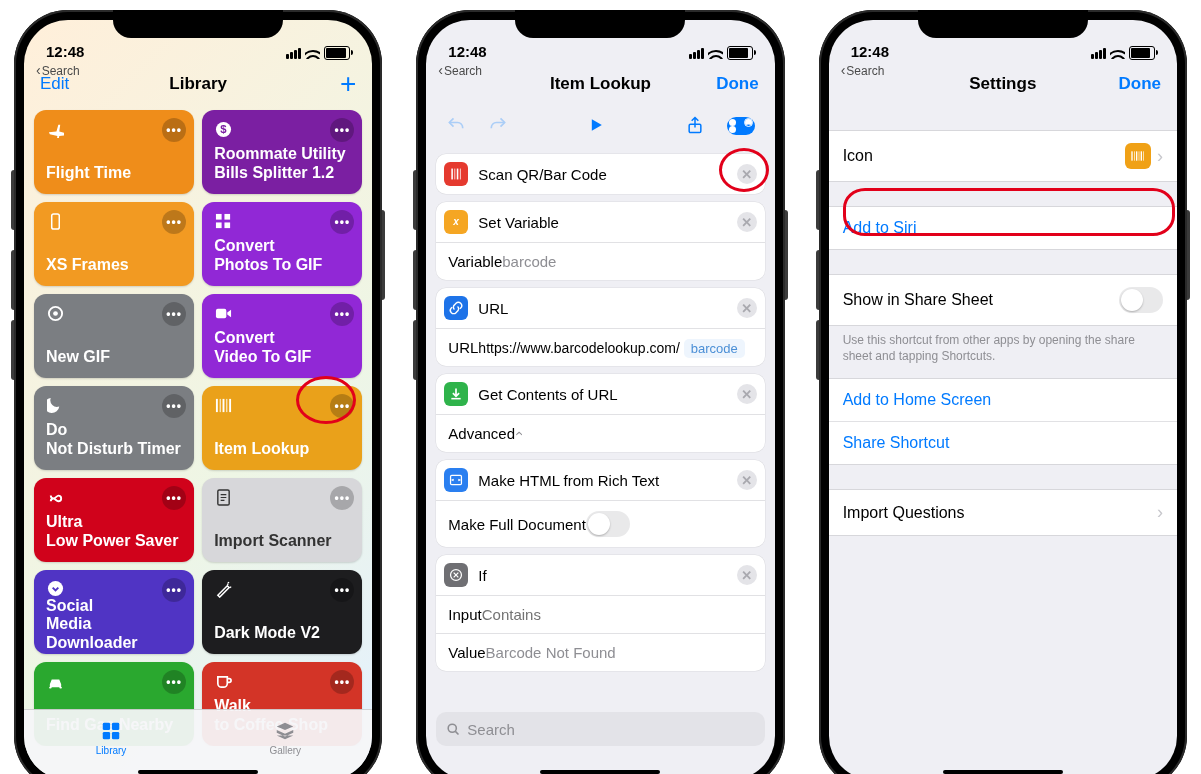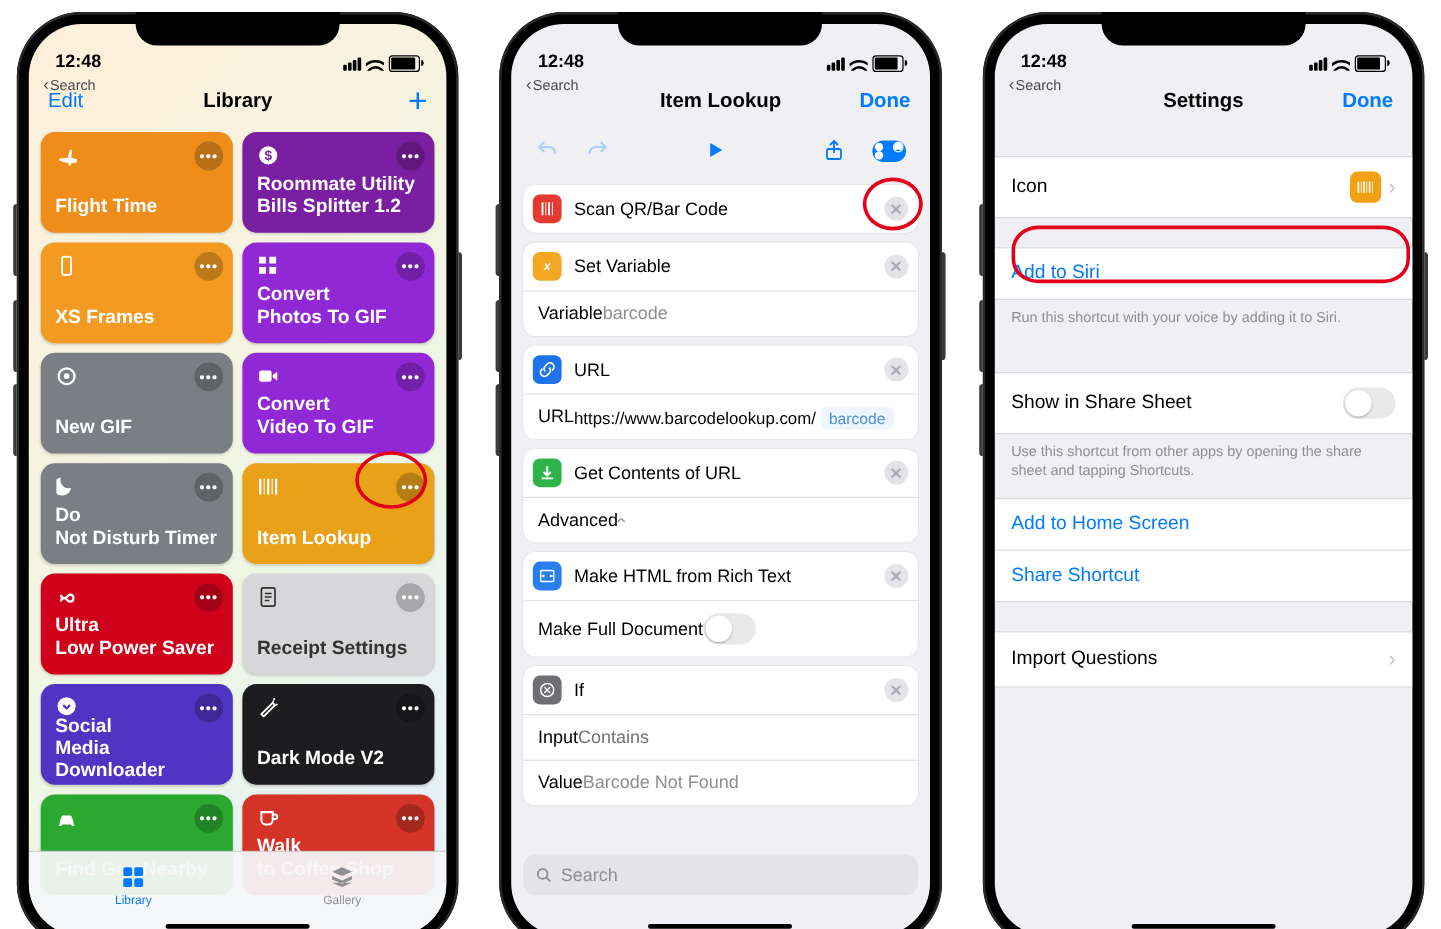--- a/index.html
+++ b/index.html
@@ -223,21 +223,21 @@
 Low Power Saver</span>
             <span class="more">•••</span>
           </div>
           <div class="tile" style="background: rgb(215, 215, 218); color: rgb(51, 51, 51);">
             <span class="ico">
               <svg viewBox="0 0 18 18">
                 <rect x="3" y="1" width="12" height="16" rx="1.5" fill="none" stroke="currentColor" stroke-width="1.5"></rect>
                 <path d="M6 6h6M6 9h6M6 12h4" stroke="currentColor" stroke-width="1.3"></path>
               </svg>
             </span>
-            <span class="lbl">Receipt Settings</span>
+            <span class="lbl">Import Scanner</span>
             <span class="more">•••</span>
           </div>
           <div class="tile" style="background: rgb(80, 52, 196);">
             <span class="ico">
               <svg viewBox="0 0 18 18">
                 <circle cx="9" cy="9" r="8"></circle>
                 <path d="M6 8l3 3 3-3" fill="none" stroke="#5034c4" stroke-width="2"></path>
               </svg>
             </span>
             <span class="lbl">Social
@@ -499,21 +499,20 @@
         </span>
       </div>
     </div>
 
     <div class="gap"></div>
     <div class="sgroup">
       <div class="srow link">
             <span>Add to Siri</span>
           </div>
     </div>
-    <div class="foot">Run this shortcut with your voice by adding it to Siri.</div>
 
     <div class="gap"></div>
     <div class="sgroup">
       <div class="srow">
         <span>Show in Share Sheet</span>
         <span class="toggle"></span>
       </div>
     </div>
     <div class="foot">Use this shortcut from other apps by opening the share sheet and tapping Shortcuts.</div>
 

